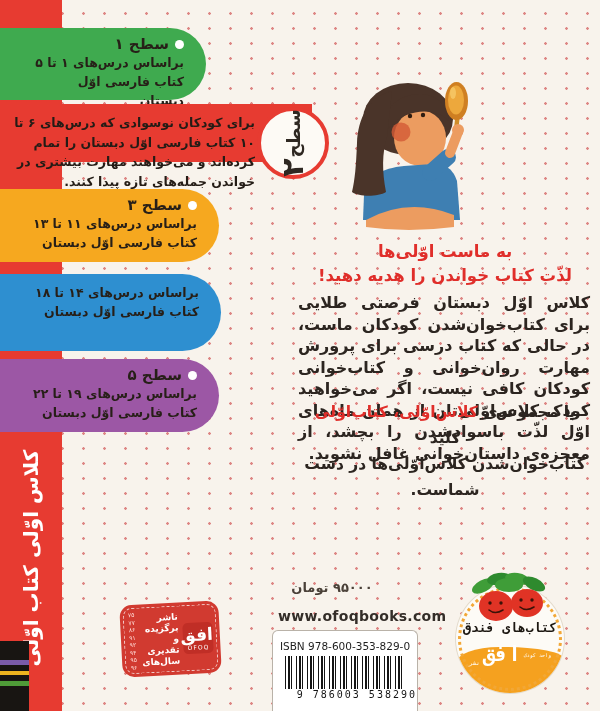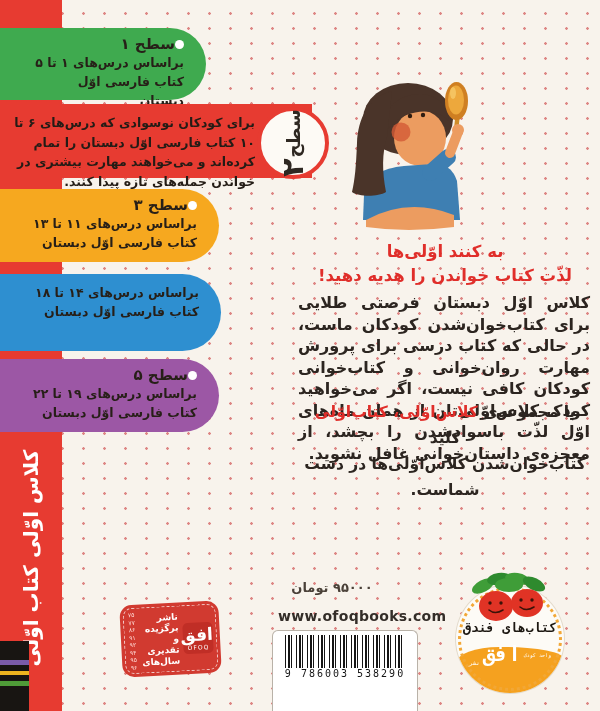--- a/index.html
+++ b/index.html
@@ -18,25 +18,25 @@
     transform:rotate(-90deg); color:#fff; font-weight:bold; font-size:20px;
     text-align:center; direction:rtl; line-height:30px; letter-spacing:.5px;
   }
   
   .tab { position:absolute; left:0; border-radius:0 44px 44px 0; direction:rtl;
          padding:7px 22px 0 30px; color:#271f18; }
   .tab-1 { top:28px;  width:206px; height:72px; background:#3faa4f; }
   .tab-3 { top:189px; width:219px; height:73px; background:#f6a81f; }
   .tab-4 { top:274px; width:221px; height:77px; background:#2e8fd0; padding-top:9px; }
   .tab-5 { top:359px; width:219px; height:73px; background:#9c57a5; }
-  .tab-title-row { display:flex; align-items:center; font-weight:bold; font-size:15px; }
+  .tab-title-row { display:flex; align-items:center; gap:6px; font-weight:bold; font-size:15px; }
   .bullet { width:9px; height:9px; border-radius:50%; background:#fff; flex:0 0 auto; }
   .tab-line { font-size:12.5px; font-weight:bold; line-height:19px; text-align:right; }
   
-  .lvl2-box { position:absolute; left:0; top:104px; width:312px; height:74px; background:#e73b31;padding-left:32px; }
+  .lvl2-box { position:absolute; left:0; top:104px; width:312px; height:58px; background:#e73b31;padding-left:32px; }
   .lvl2-text { position:absolute; right:57px; left:10px; top:9px; direction:rtl;
                text-align:right; font-size:12.5px; font-weight:bold; line-height:19.5px; color:#241c16; }
   .lvl2-circle {
     position:absolute; left:257px; top:107px; width:72px; height:72px; border-radius:50%;
     background:#fdfaf5; border:4px solid #e73b31; display:flex; align-items:center; justify-content:center;
   }
   .lvl2-rot { transform:rotate(-90deg); direction:rtl; display:flex; align-items:center; gap:1px;
               color:#2f2822; font-weight:bold; white-space:nowrap; }
   .lvl2-word { font-size:18px; }
   .lvl2-num  { font-size:30px; line-height:1; }
@@ -53,21 +53,21 @@
   
   .price { position:absolute; left:288px; top:580px; width:88px; text-align:center;
            direction:rtl; font-size:13px; color:#4a4038; font-weight:bold; }
   .website { position:absolute; left:278px; top:608px; width:132px; text-align:right;
              font-size:14px; font-weight:bold; color:#332d28; letter-spacing:.3px; }
   .barcode-box { position:absolute; left:272px; top:630px; width:146px; height:81px;
                  background:#fff; border:1px solid #b9b2a8; border-bottom:none; border-radius:6px 6px 0 0; }
   .isbn { margin-top:9px; text-align:center; font-size:10.5px; color:#1d1d1d; }
   .bars { margin:4px auto 0; width:120px; height:33px;
           background:repeating-linear-gradient(90deg,#141414 0 1px,#fff 1px 3px,#141414 3px 5px,#fff 5px 6px,#141414 6px 7px,#fff 7px 11px); }
-  .bar-digits { text-align:center; font-size:10px; letter-spacing:2px; color:#141414;
+  .bar-digits { text-align:right; font-size:10px; letter-spacing:2px; color:#141414;
                 font-family:"DejaVu Sans Mono", monospace; }
   
   .award { position:absolute; left:121px; top:603px; width:99px; height:72px; background:#d13a30;
            border-radius:12px; transform:rotate(-3deg); display:flex; direction:rtl;
            align-items:center; gap:4px; padding:6px 7px; }
   .award::before { content:""; position:absolute; inset:3px; border:1px dashed rgba(255,255,255,.75);
                    border-radius:9px; pointer-events:none; }
   .award-mark { width:30px; text-align:center; color:#fff; background:#c02e26; border-radius:5px; padding:3px 0; }
   .award-fa { font-size:17px; font-weight:bold; line-height:18px; }
   .award-en { font-size:6px; letter-spacing:1px; }
@@ -160,35 +160,36 @@
     <path d="M100 98 L118 82" stroke="#3e7fb2" stroke-width="16" stroke-linecap="round"></path>
     <path d="M120 78 L128 57" stroke="#ec9c60" stroke-width="10" stroke-linecap="round"></path>
     <rect x="124.5" y="42" width="4.5" height="14" rx="2" fill="#cf8d2a" transform="rotate(6 127 49)"></rect>
     <ellipse cx="126.5" cy="26" rx="11.5" ry="19" fill="#cf7f22"></ellipse>
     <ellipse cx="126" cy="25" rx="8" ry="14.5" fill="#eda83c"></ellipse>
     <ellipse cx="123" cy="18" rx="3" ry="6" fill="#f6c866" opacity=".85"></ellipse>
     <circle cx="128" cy="55" r="6" fill="#ec9c60"></circle>
   </svg>
 
   <div class="heading">
-    <div>به کنند اوّلی‌ها</div>
+    <div>به ماست اوّلی‌ها</div>
     <div>لذّت کتاب خواندن را هدیه دهید!</div>
   </div>
   <p class="para">کلاس اوّل دبستان فرصتی طلایی برای کتاب‌خوان‌شدن کودکان ماست، در حالی که کتاب درسی برای پرورش مهارت روان‌خوانی و کتاب‌خوانی کودکان کافی نیست، اگر می‌خواهید کودک کلاس‌اوّلی‌تان از همان ماه‌های اوّل لذّت باسوادشدن را بچشد، از معجزه‌ی داستان‌خوانی غافل نشوید.</p>
   <div class="closing">
     <div>
       <span>با مجموعه‌ی </span><span class="hl">کلاس‌اوّلی، کتاب‌اوّلی</span><span> کلید</span>
     </div>
     <div>کتاب‌خوان‌شدن کلاس‌اوّلی‌ها در دست شماست.</div>
   </div>
 
   <div class="price">۹۵۰۰۰ تومان</div>
   <div class="website">www.ofoqbooks.com</div>
 
   <div class="barcode-box">
+    <div class="isbn">ISBN 978-600-353-829-0</div>
     <div class="bars"></div>
     <div class="bar-digits">9 786003 538290</div>
   </div>
 
   <div class="award">
     <div class="award-mark">
       <div class="award-fa">افق</div>
       <div class="award-en">OFOQ</div>
     </div>
     <div class="award-text">ناشر برگزیده و تقدیری سال‌های</div>

